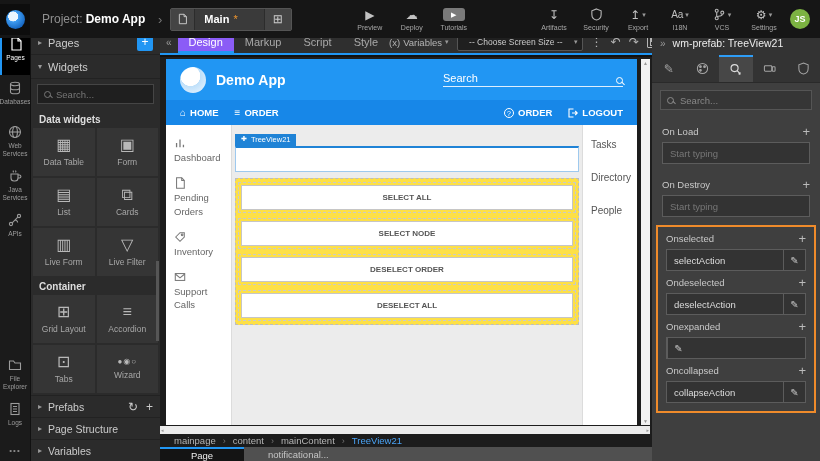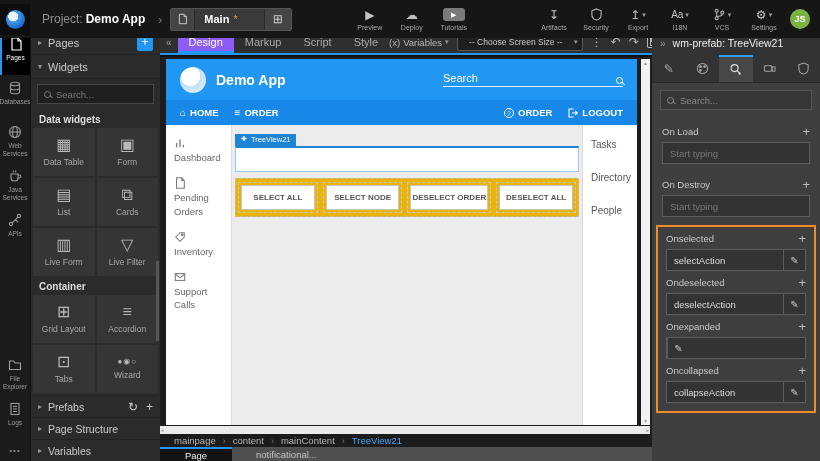--- a/index.html
+++ b/index.html
@@ -113,43 +113,43 @@
   .appbody { flex:1; display:flex; background:#ececec; overflow:hidden; }
   .sidenav { width:66px; background:#fff; border-right:1px solid #dcdcdc; padding:12px 8px;
     display:flex; flex-direction:column; gap:13px; flex:0 0 66px; }
   .sn-item { color:#666; font-size:9.5px; line-height:1.4; }
   .sn-item svg { margin-bottom:2px; color:#777; }
   .content { flex:1; padding:2px 3px; }
   .wlabel { display:inline-flex; align-items:center; gap:4px; background:#1f83d6; color:#fff;
     font-size:7.5px; padding:1px 6px 2px; }
   .wlabel .wmove { font-size:7px; }
   .wbox { border:1px solid #9ec9ee; border-top:2px solid #1f83d6; height:26px; background:#fff; }
-  .btnrow { margin-top:6px; border:1px dashed #bdbdbd; background:#eab308; padding:3px 2px;
-    display:flex; gap:5px; }
+  .btnrow { margin-top:6px; border:1px dashed #bdbdbd; background:#fde047; padding:3px 2px;
+    display:flex; gap:5px;flex-direction:column; }
   .btncell { border:1px dashed #c9c9c9; padding:2px; flex:1; display:flex; }
   .cbtn { flex:1; background:#fff; border:1px solid #c6c6c6; color:#555; font-size:8px;
     font-weight:bold; text-align:center; padding:7px 1px; white-space:nowrap; }
   .rlist { width:55px; background:#fff; border-left:1px solid #dcdcdc; padding:14px 8px;
     display:flex; flex-direction:column; gap:22px; flex:0 0 55px; }
   .rl-item { color:#555; font-size:10px; }
   .vscroll { position:absolute; left:481px; top:2px; width:9px; height:366px; background:#f2f2f2;
     display:flex; flex-direction:column; justify-content:space-between; align-items:center; padding:1px 0; }
   .vscroll span { font-size:5px; color:#999; }
   .hscroll { position:absolute; left:0; top:369px; width:490px; height:8px; background:#ebebeb;
     display:flex; justify-content:space-between; align-items:center; padding:0 1px; }
   .hscroll span { font-size:5px; color:#999; }
 
   
   #breadcrumbbar { position:absolute; left:160px; top:434px; width:492px; height:13px; background:#1c1c1c;
     display:flex; align-items:center; gap:7px; padding:0 14px; font-size:9.5px; color:#b5b5b5; }
   .bc-sep { color:#777; font-size:9px; }
   .bc-last { color:#4aa3f5; }
   #statusbar { position:absolute; left:160px; top:447px; width:492px; height:14px; background:#505050;
     display:flex; align-items:stretch; }
-  .page-tab { width:72px; background:#141414; border-top:2px solid #2196f3; color:#eee; font-size:9.5px;
+  .page-tab { width:84px; background:#141414; border-top:2px solid #2196f3; color:#eee; font-size:9.5px;
     display:flex; align-items:center; justify-content:center; }
   .status-text { margin-left:24px; color:#c5c5c5; font-size:9.5px; display:flex; align-items:center; }
 
   
   #rightpanel { position:absolute; left:652px; top:31px; width:168px; bottom:0; background:#3f3f3f;
     display:flex; flex-direction:column; }
   .rp-header { height:24px; flex:0 0 24px; background:#333; display:flex; align-items:center; gap:7px;
     padding:0 8px; color:#ececec; font-size:10.5px; }
   .rp-header .rp-coll { color:#999; font-size:10px; }
   .rp-tabs { height:28px; flex:0 0 28px; background:#333; display:flex; border-bottom:1px solid #2a2a2a; }

